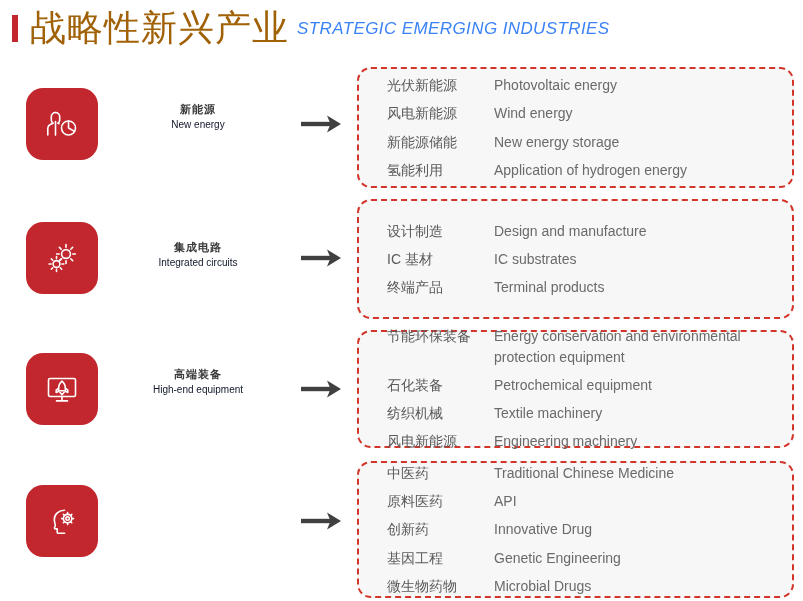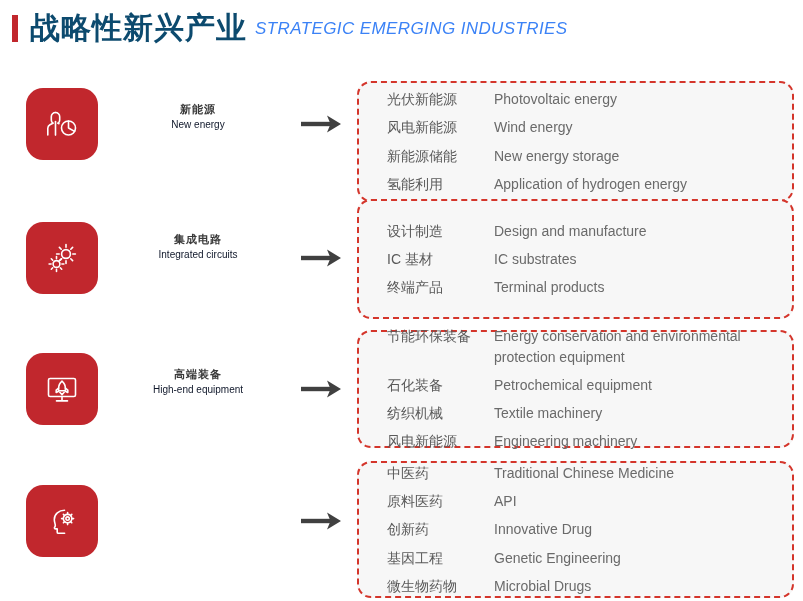--- a/index.html
+++ b/index.html
@@ -28,23 +28,23 @@
     box-sizing: border-box;
   }
   .header-accent {
     width: 6px;
     height: 27px;
     background: #C1272D;
     margin-right: 12px;
     flex: 0 0 auto;
   }
   .header-cn {
-    font-size: 30px;
-    font-weight: 700;
-    color: #0c4a6e;
+    font-size: 36px;
+    font-weight: 400;
+    color: #a16207;
     letter-spacing: 1px;
     line-height: 1;
     white-space: nowrap;
   }
   .header-en {
     font-size: 17px;
     font-weight: 400;
     color: #3b82f6;
     letter-spacing: 0.4px;
     margin-left: 8px;
@@ -168,21 +168,21 @@
         <div class="label-cn">新能源</div>
         <div class="label-en">New energy</div>
       </div>
       <div class="arrow" style="top: 48px;">
         <svg width="44" height="24" viewBox="0 0 44 24">
     <path d="M1 12h31" stroke="#404040" stroke-width="4.4" stroke-linecap="butt" fill="none"></path>
     <path d="M27 3.5L41 12 27 20.5 30.5 12z" fill="#404040"></path>
   </svg>
       </div>
     </div>
-    <div class="box" style="top: 81px; height: 121px;">
+    <div class="box" style="top: 67px; height: 121px;">
       <div class="entry">
         <div class="entry-cn">光伏新能源</div>
         <div class="entry-en">Photovoltaic energy</div>
       </div>
       <div class="entry">
         <div class="entry-cn">风电新能源</div>
         <div class="entry-en">Wind energy</div>
       </div>
       <div class="entry">
         <div class="entry-cn">新能源储能</div>
@@ -197,21 +197,21 @@
       <div class="icon-badge" style="top: 24px;">
         <svg width="40" height="40" viewBox="0 0 40 40">
         <g fill="none" stroke="#ffffff" stroke-width="1.6" stroke-linecap="round" stroke-linejoin="round">
           <circle cx="24" cy="16" r="4.4"></circle>
           <path d="M24 6.6v2.6M24 22.8v2.6M33.4 16h-2.6M17.2 16h-2.6M30.6 9.4l-1.8 1.8M19.2 20.8l-1.8 1.8M30.6 22.6l-1.8-1.8M19.2 11.2l-1.8-1.8"></path>
           <circle cx="14.5" cy="26" r="3.4"></circle>
           <path d="M14.5 18.6v2M14.5 31.4v2M21.9 26h-2M9.1 26h-2M19.7 20.8l-1.4 1.4M10.7 29.8l-1.4 1.4M19.7 31.2l-1.4-1.4M10.7 22.2l-1.4-1.4"></path>
         </g>
       </svg>
       </div>
-      <div class="label-block" style="top: 34px;">
+      <div class="label-block" style="top: 42px;">
         <div class="label-cn">集成电路</div>
         <div class="label-en">Integrated circuits</div>
       </div>
       <div class="arrow" style="top: 48px;">
         <svg width="44" height="24" viewBox="0 0 44 24">
     <path d="M1 12h31" stroke="#404040" stroke-width="4.4" stroke-linecap="butt" fill="none"></path>
     <path d="M27 3.5L41 12 27 20.5 30.5 12z" fill="#404040"></path>
   </svg>
       </div>
     </div>

